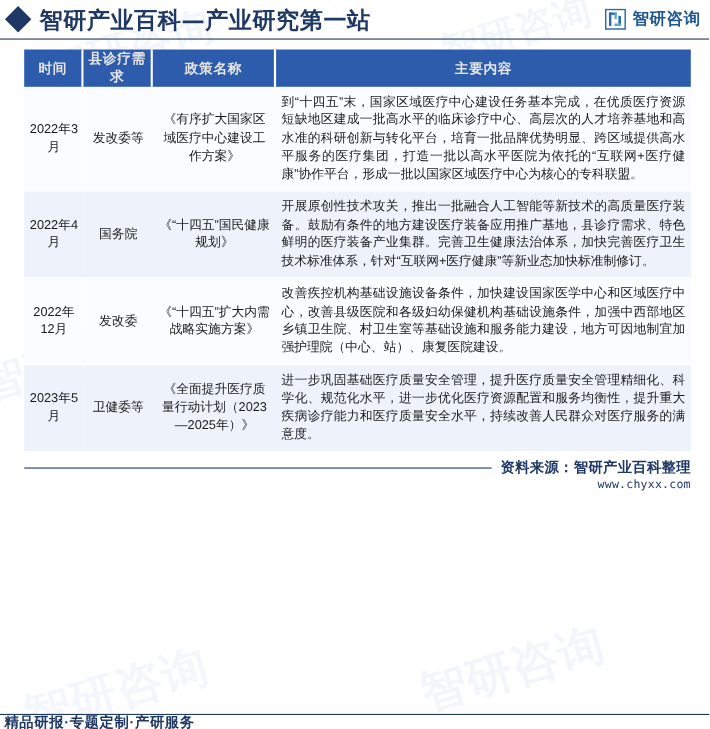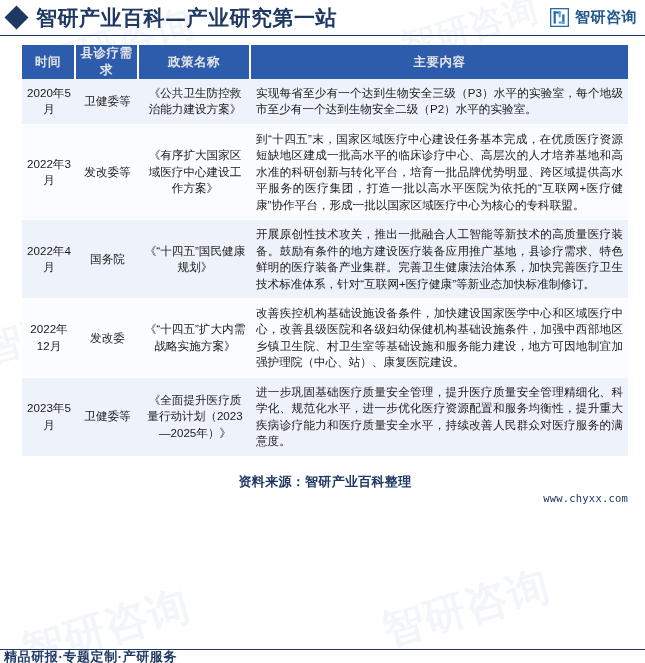--- a/index.html
+++ b/index.html
@@ -148,21 +148,20 @@
   }
 
   
   .source-row {
     position: relative;
     z-index: 2;
     margin: 5px 17px 0 22px;
     display: flex;
     align-items: center;
     gap: 8px;
-    flex-direction: column;
   }
   .source-rule {
     flex: 1 1 auto;
     height: 0;
     border-top: 1.3px solid #1f3864;
     margin-top: 2px;
   }
   .source-text {
     font-size: 13px;
     color: #1f3864;
@@ -245,26 +244,20 @@
     </colgroup>
     <thead>
       <tr>
         <th>时间</th>
         <th>县诊疗需求</th>
         <th>政策名称</th>
         <th>主要内容</th>
       </tr>
     </thead>
     <tbody>
-      <tr class="row-alt">
-        <td class="c-time">2020年5月</td>
-        <td class="c-unit">卫健委等</td>
-        <td class="c-name">《公共卫生防控救治能力建设方案》</td>
-        <td class="c-content">实现每省至少有一个达到生物安全三级（P3）水平的实验室，每个地级市至少有一个达到生物安全二级（P2）水平的实验室。</td>
-      </tr>
       <tr class="row-plain">
         <td class="c-time">2022年3月</td>
         <td class="c-unit">发改委等</td>
         <td class="c-name">《有序扩大国家区域医疗中心建设工作方案》</td>
         <td class="c-content">到“十四五”末，国家区域医疗中心建设任务基本完成，在优质医疗资源短缺地区建成一批高水平的临床诊疗中心、高层次的人才培养基地和高水准的科研创新与转化平台，培育一批品牌优势明显、跨区域提供高水平服务的医疗集团，打造一批以高水平医院为依托的“互联网+医疗健康”协作平台，形成一批以国家区域医疗中心为核心的专科联盟。</td>
       </tr>
       <tr class="row-alt">
         <td class="c-time">2022年4月</td>
         <td class="c-unit">国务院</td>
         <td class="c-name">《“十四五”国民健康规划》</td>

